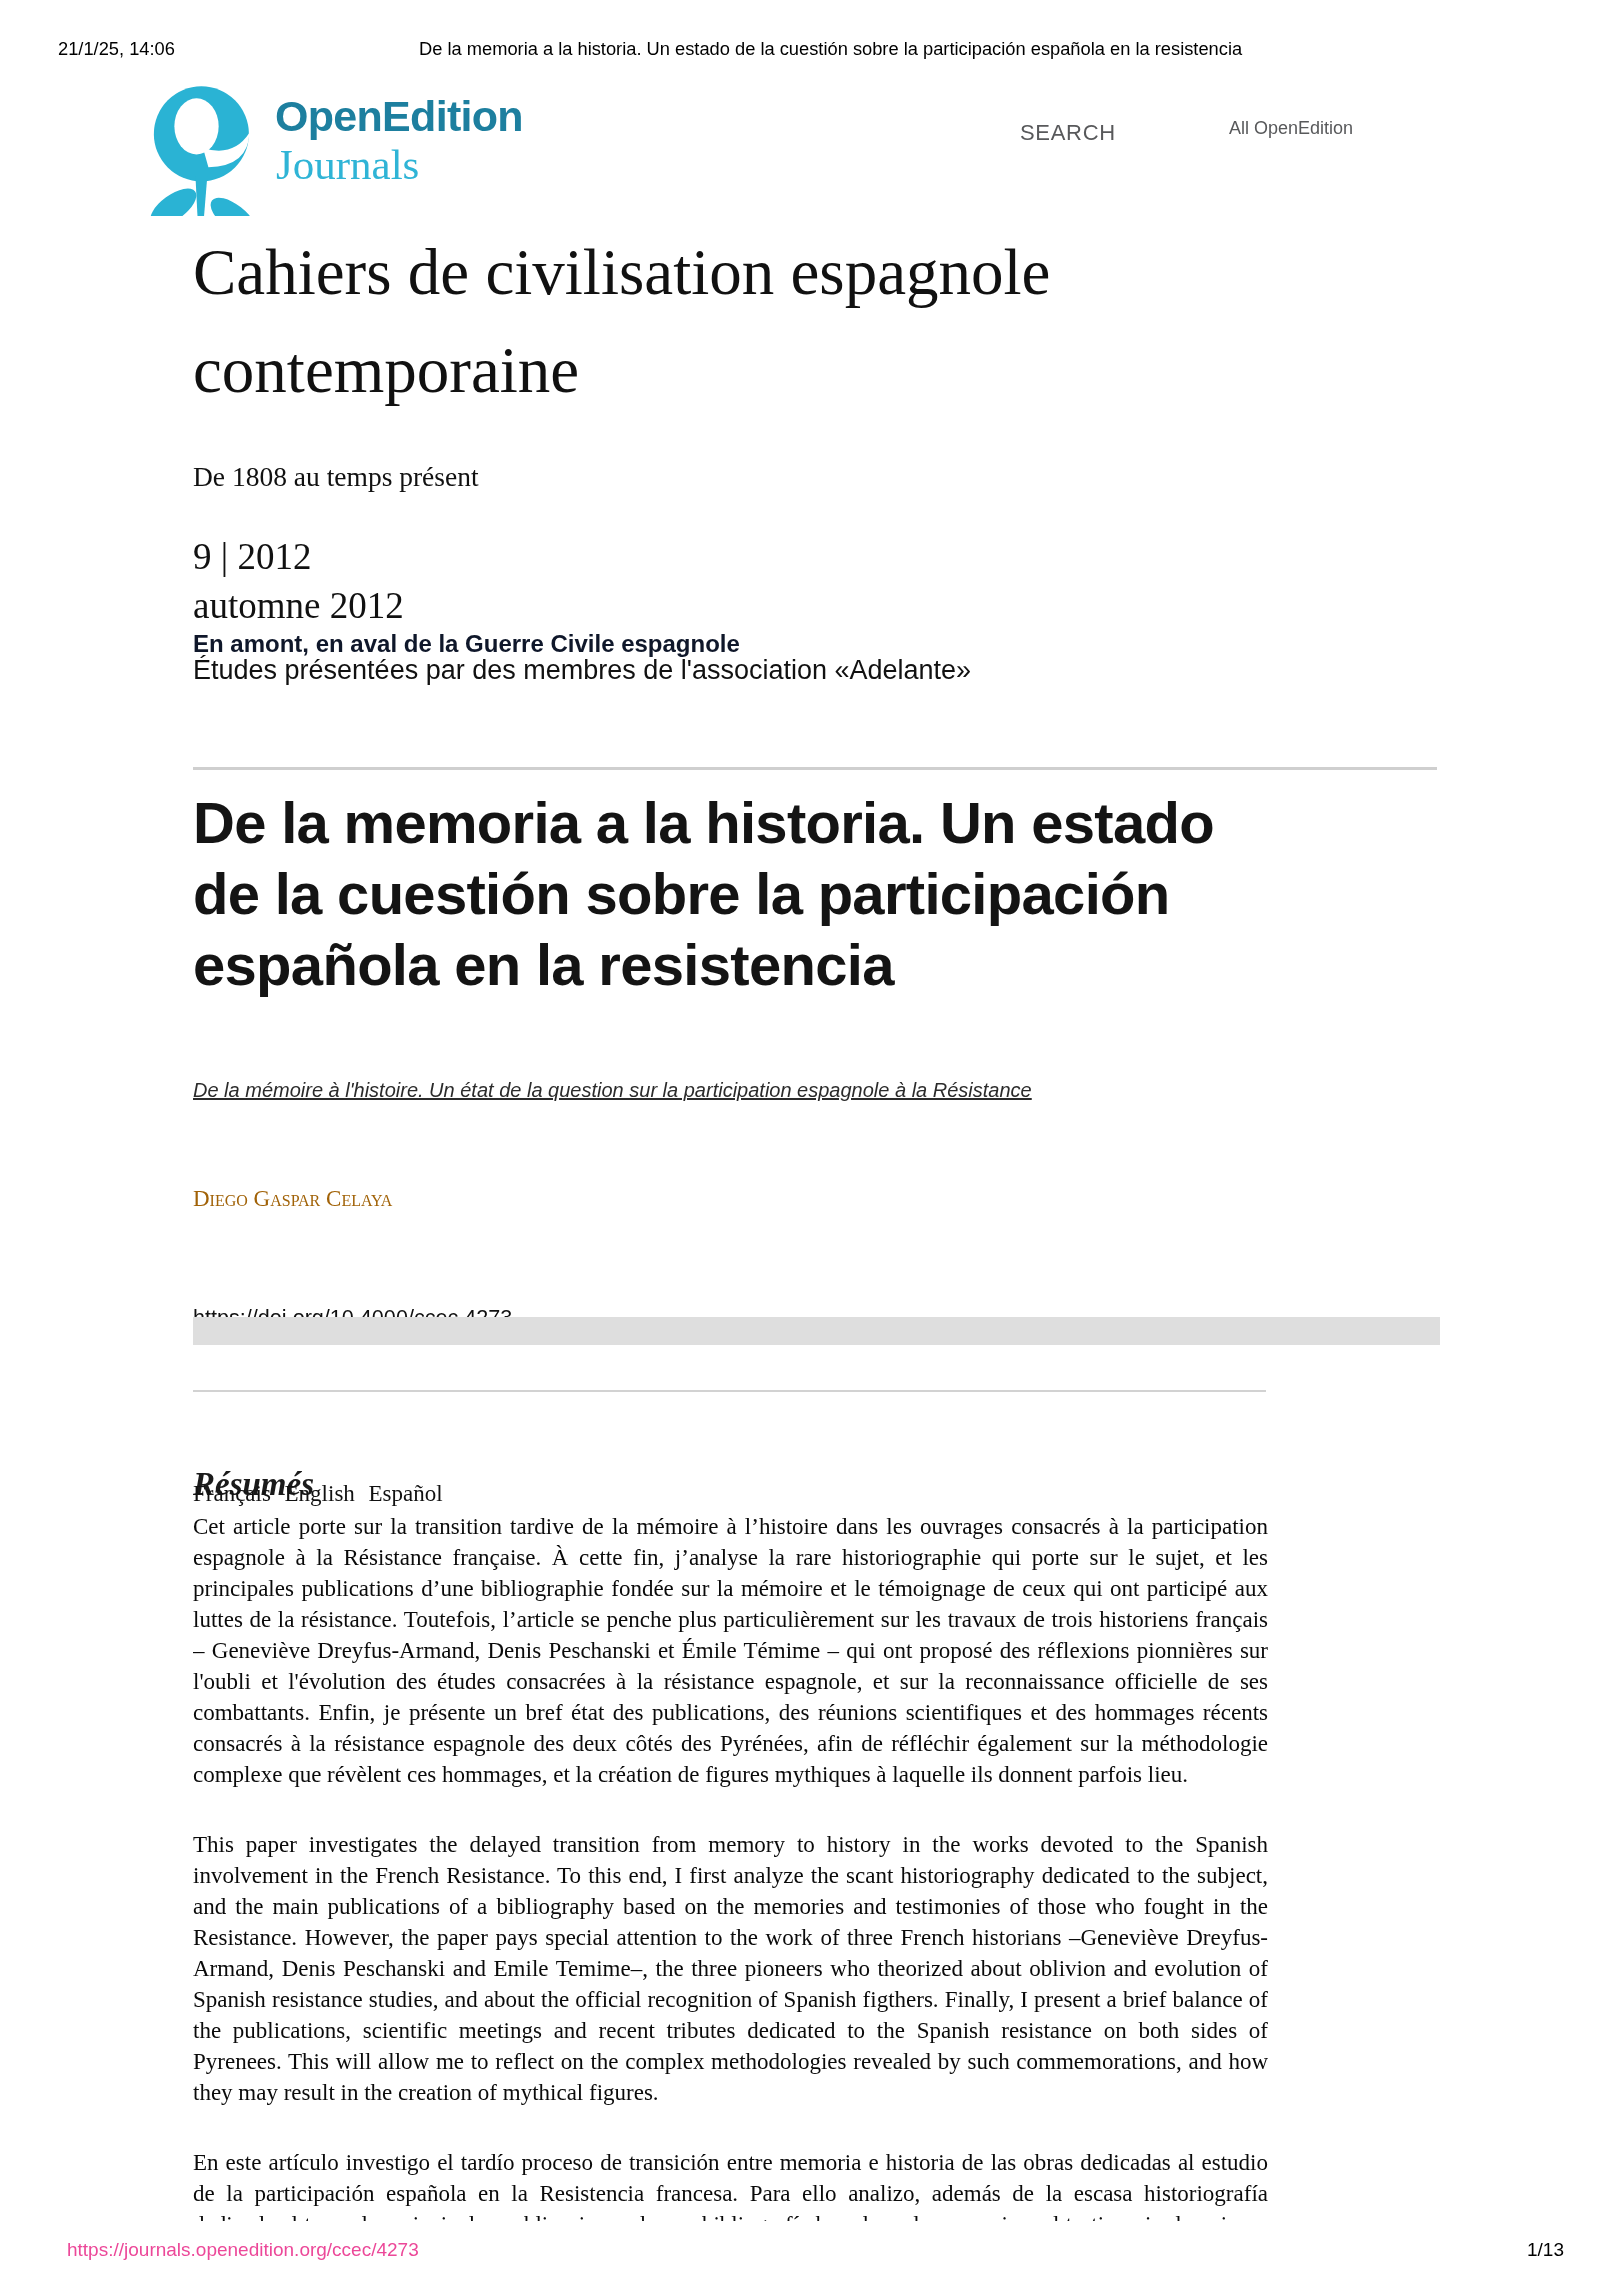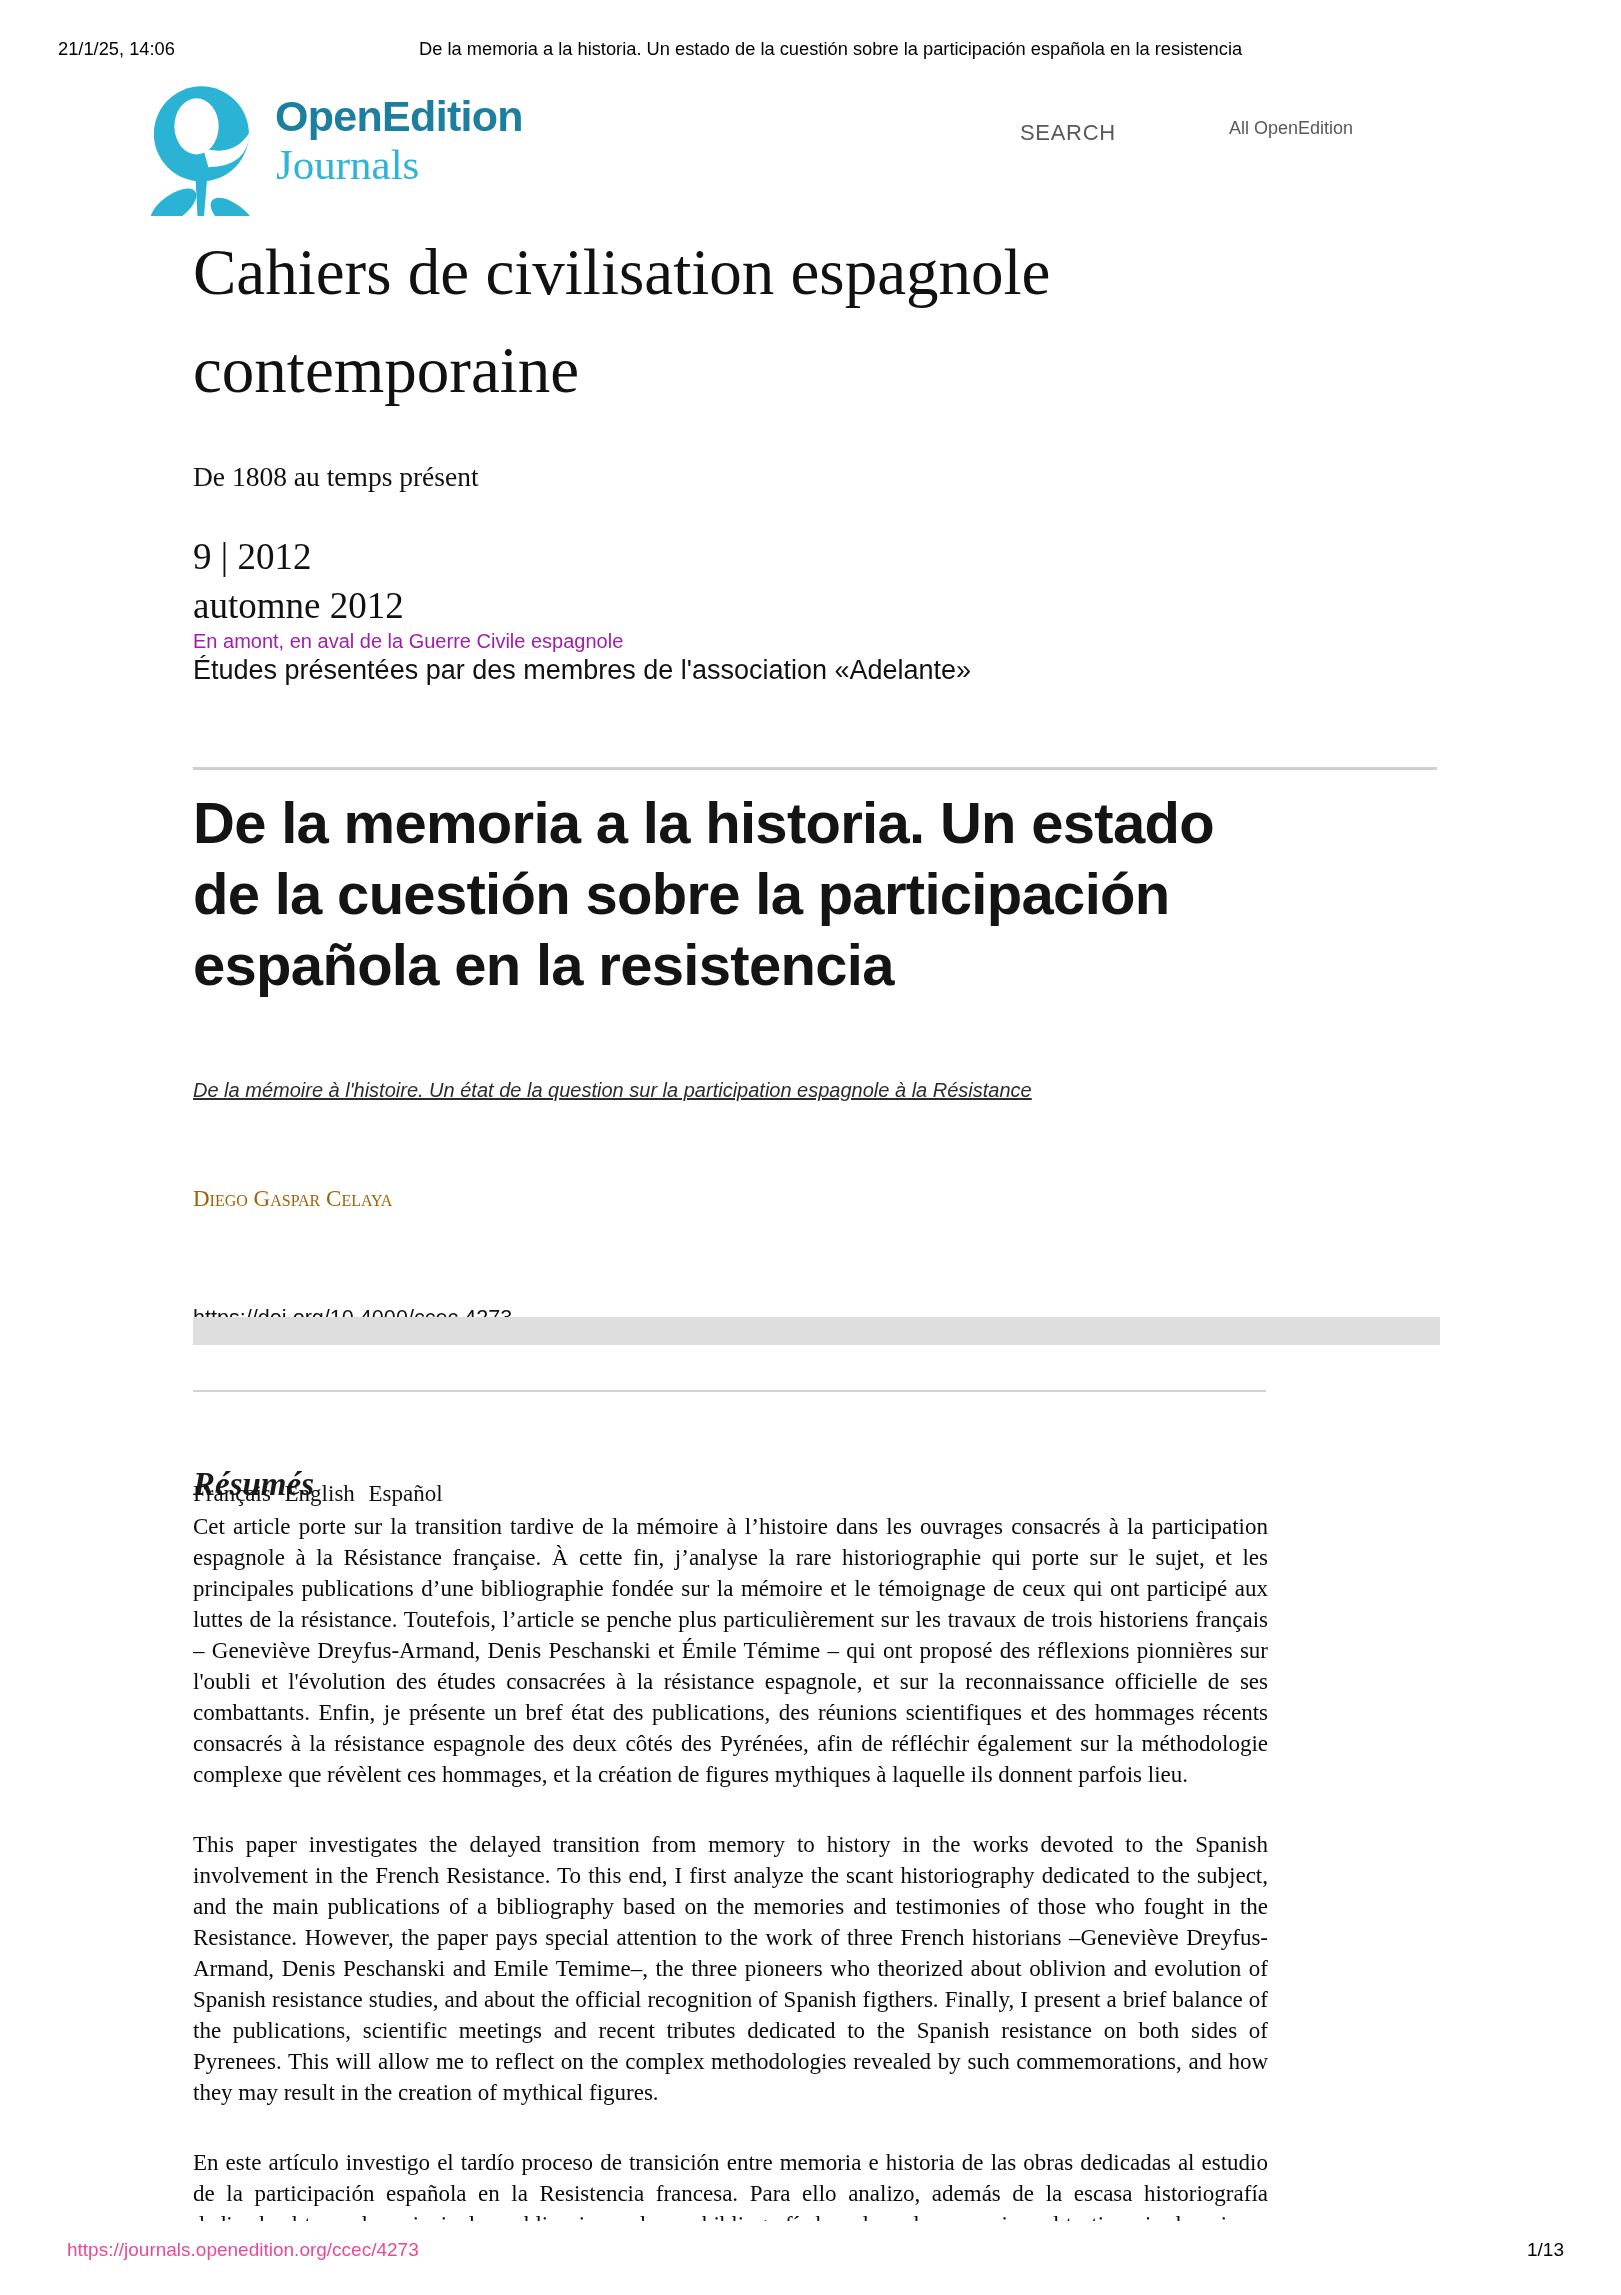--- a/index.html
+++ b/index.html
@@ -25,21 +25,21 @@
   .brand { position: absolute; left: 126px; top: 10px; font-size: 43px; font-weight: bold; letter-spacing: -0.7px; }
   .subbrand { position: absolute; left: 127px; top: 58px; font-family: "Liberation Serif", serif; font-size: 43px; }
   .nav-search { left: 1020px; top: 120px; font-size: 22px; color: #58595b; letter-spacing: 0.7px; cursor: pointer; }
   .nav-all { left: 1229px; top: 118px; font-size: 18px; color: #58595b; cursor: pointer; }
 
   
   .journal-title { left: 193px; top: 223px; width: 1113px; font-family: "Liberation Serif", serif; font-size: 65px; line-height: 98px; color: #111; }
   .journal-sub { left: 193px; top: 461px; font-family: "Liberation Serif", serif; font-size: 27.5px; color: #111; }
   .issue-num { left: 193px; top: 535px; font-family: "Liberation Serif", serif; font-size: 37px; color: #111; }
   .issue-season { left: 193px; top: 584px; font-family: "Liberation Serif", serif; font-size: 37px; color: #111; }
-  .issue-title { left: 193px; top: 630px; font-size: 20px; color: #a21caf; }
+  .issue-title { left: 193px; top: 630px; font-size: 24px; color: #0f172a; font-weight: bold; }
   .issue-subtitle { left: 193px; top: 655px; font-size: 27px; color: #111; }
 
   .rule-1 { left: 193px; top: 767px; width: 1244px; height: 2.6px; background: #cfcfcf; }
 
   
   .article-title { left: 193px; top: 787px; width: 1041px; font-size: 58px; font-weight: bold; line-height: 71px; color: #141414; letter-spacing: -0.7px; }
   .article-trans { left: 193px; top: 1079px; width: 1087px; font-size: 20px; font-style: italic; color: #2b2b2b; text-decoration: underline; }
   .article-author { left: 193px; top: 1186px; font-family: "Liberation Serif", serif; font-variant: small-caps; font-size: 23px; color: #a16207; }
   .article-doi { left: 193px; top: 1305px; font-size: 21.6px; color: #111; }
 

